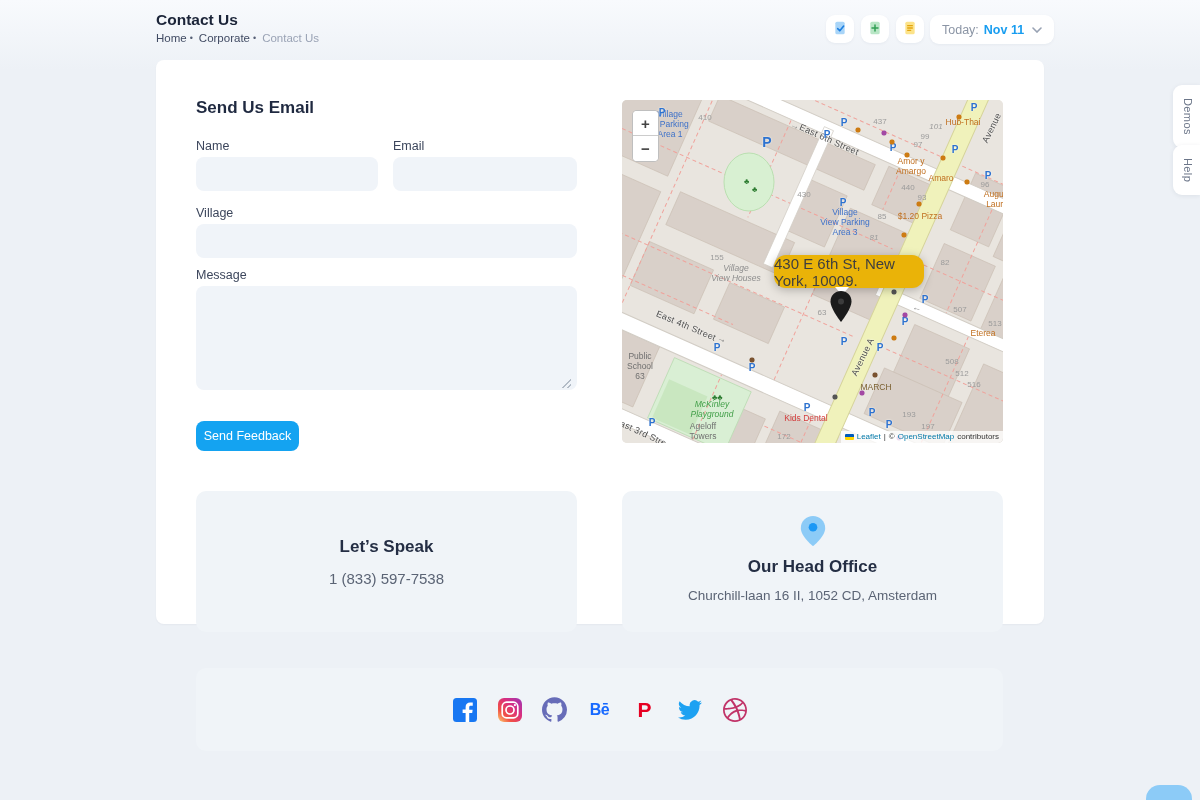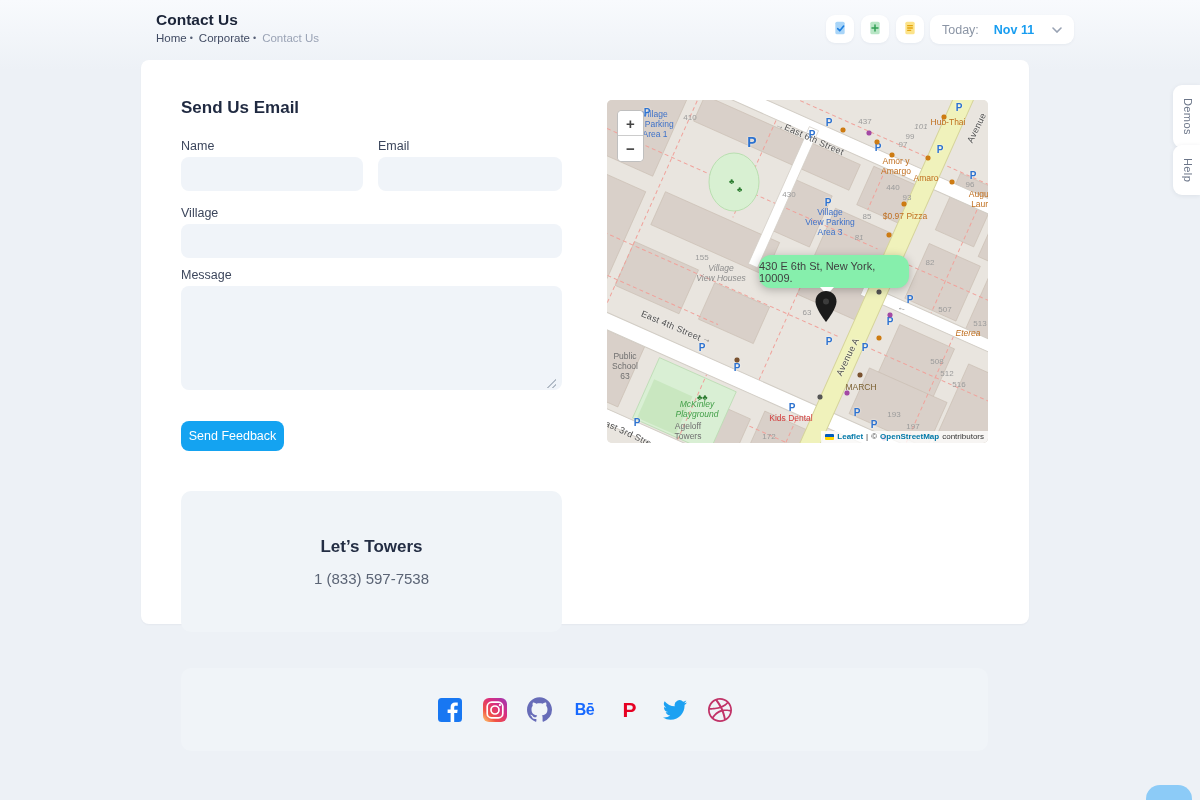--- a/index.html
+++ b/index.html
@@ -10,29 +10,29 @@
     position:relative; overflow:hidden;
   }
   
   .page-title { position:absolute; left:156px; top:11px; font-size:15.5px; font-weight:bold; color:#1b2438; }
   .breadcrumb { position:absolute; left:156px; top:32px; font-size:11.5px; color:#414b63; display:flex; align-items:center; gap:6px; }
   .crumb { color:#414b63; }
   .crumb.muted { color:#9aa3b5; }
   .crumb-dot { color:#565f75; font-size:9px; margin-left:-3px; }
   .quick-actions { position:absolute; left:826px; top:15px; display:flex; gap:7px; }
   .qa-btn { width:28px; height:28px; background:#fff; border:none; border-radius:9px; display:flex; align-items:center; justify-content:center; cursor:pointer; box-shadow:0 1px 3px rgba(25,39,70,.05); }
-  .today { position:absolute; left:930px; top:15px; height:29px; background:#fff; border-radius:9px; display:flex; align-items:center; gap:15px; padding:0 12px; font-size:12.5px; box-shadow:0 1px 3px rgba(25,39,70,.05); cursor:pointer; }
+  .today { position:absolute; left:930px; top:15px; height:29px; background:#fff; border-radius:9px; display:flex; align-items:center; gap:5px; padding:0 12px; font-size:12.5px; box-shadow:0 1px 3px rgba(25,39,70,.05); cursor:pointer; }
   .today .prefix { color:#8b95a5; }
   .today .value { color:#189df0; font-weight:bold; }
   .today svg { margin-left:3px; }
   
   .side-tab { position:absolute; right:0; width:27px; background:#fff; border-radius:9px 0 0 9px; box-shadow:0 1px 5px rgba(27,38,66,.08); color:#6c7689; font-size:11px; writing-mode:vertical-rl; padding:13px 6px; text-align:center; letter-spacing:.4px; cursor:pointer; }
   .chat-fab { position:absolute; left:1146px; top:785px; width:46px; height:36px; background:#8ccbf7; border-radius:14px; cursor:pointer; }
   
-  .card { position:absolute; left:141px; top:60px; width:888px; height:564px; background:#fff; border-radius:8px; box-shadow:0 1px 2px rgba(20,30,60,.04); }
+  .card { position:absolute; left:156px; top:60px; width:888px; height:564px; background:#fff; border-radius:8px; box-shadow:0 1px 2px rgba(20,30,60,.04); }
   .form-title { position:absolute; left:40px; top:38px; font-size:17px; font-weight:bold; color:#1f2940; }
   .field-label { position:absolute; font-size:12.5px; color:#3c465c; }
   .t-input { position:absolute; height:34px; background:#f0f4f9; border:none; border-radius:8px; padding:0 10px; font-size:13px; color:#2d3648; }
   .t-area { position:absolute; background:#f0f4f9; border:none; border-radius:8px; padding:8px 10px; font-size:13px; color:#2d3648; resize:none; }
   .grip { position:absolute; left:405px; top:318px; width:10px; height:10px; clip-path:polygon(100% 0,100% 100%,0 100%);
           background:repeating-linear-gradient(-45deg,transparent,transparent 2px,#b3bcc7 2px,#b3bcc7 3.2px); }
   .send-btn { position:absolute; left:40px; top:361px; width:103px; height:30px; background:#14a3f1; color:#fff; border:none; border-radius:8px; font-size:12.5px; font-family:inherit; cursor:pointer; }
   .panel { position:absolute; background:#f0f4f8; border-radius:10px; }
   .panel-speak { left:40px; top:431px; width:381px; height:141px; display:flex; flex-direction:column; align-items:center; justify-content:center; gap:13px; }
   .panel-office { left:466px; top:431px; width:381px; height:141px; display:flex; flex-direction:column; align-items:center; padding-top:25px; gap:11px; }
@@ -47,25 +47,25 @@
   .ml { position:absolute; transform:translate(-50%,-50%); white-space:pre-line; text-align:center; line-height:1.2; pointer-events:none; }
   .ml-street { font-size:9px; color:#4c4c4c; letter-spacing:.3px; text-shadow:0 0 2px #fff; white-space:nowrap; }
   .ml-place { font-size:8.5px; }
   .ml-num { font-size:8px; color:#9b9b9b; white-space:nowrap; }
   .ml-p { font-size:10px; font-weight:bold; color:#2d72cf; text-shadow:0 0 2px #fff; }
   .ml-poi { width:5px; height:5px; border-radius:2px; }
   .ml-arrow { font-size:9px; color:#7d7d7d; }
   .map-zoom { position:absolute; left:10px; top:10px; width:27px; background:#fff; border:1.5px solid rgba(0,0,0,.25); border-radius:5px; overflow:hidden; }
   .map-zoom button { display:block; width:100%; height:25px; background:#fff; border:none; font-size:15px; font-weight:bold; color:#444; cursor:pointer; line-height:1; }
   .map-zoom button:first-child { border-bottom:1px solid #ccc; }
-  .map-popup { position:absolute; left:152px; top:155px; width:150px; height:33px; background:#86efac; border-radius:12px; box-shadow:0 2px 10px rgba(0,0,0,.25); display:flex; align-items:center; justify-content:center; font-size:11px; color:#3f3f3f; }
+  .map-popup { position:absolute; left:152px; top:155px; width:150px; height:33px; background:#eab308; border-radius:12px; box-shadow:0 2px 10px rgba(0,0,0,.25); display:flex; align-items:center; justify-content:center; font-size:15px; color:#3f3f3f; }
   .map-popup-tail { position:absolute; left:213px; top:187px; width:0; height:0; border-left:7px solid transparent; border-right:7px solid transparent; border-top:8px solid #fff; }
   .map-marker { position:absolute; left:206px; top:190px; cursor:pointer; }
   .map-attrib { position:absolute; right:0; bottom:0; background:rgba(255,255,255,.78); font-size:8px; color:#333; padding:1px 4px 2px 4px; display:flex; align-items:center; gap:3px; }
-  .map-attrib a { color:#0078a8; text-decoration:none;font-weight:bold; }
+  .map-attrib a { color:#0078a8; text-decoration:none; }
   .ua-flag { display:inline-block; width:9px; height:6px; background:linear-gradient(#005bbb 0 50%,#ffd500 50% 100%); border-radius:1px; }
 </style>
 </head>
 <body>
 
 <div class="page-title">Contact Us</div>
 <div class="breadcrumb" id="breadcrumb">
     <span class="crumb">Home</span>
     <span class="crumb-dot">•</span>
     <span class="crumb">Corporate</span>
@@ -206,22 +206,22 @@
         <span class="ml ml-place" style="left: 90px; top: 309px; color: rgb(68, 160, 74); font-style: italic;">McKinley
 Playground</span>
         <span class="ml ml-place" style="left: 81px; top: 331px; color: rgb(111, 111, 111);">Ageloff
 Towers</span>
         <span class="ml ml-place" style="left: 341px; top: 22px; color: rgb(192, 111, 31);">Hub-Thai</span>
         <span class="ml ml-place" style="left: 289px; top: 66px; color: rgb(192, 111, 31);">Amor y
 Amargo</span>
         <span class="ml ml-place" style="left: 319px; top: 78px; color: rgb(192, 111, 31);">Amaro</span>
         <span class="ml ml-place" style="left: 355px; top: 99px; color: rgb(192, 111, 31); margin-left: 20px;">August
 Laura</span>
-        <span class="ml ml-place" style="left: 298px; top: 116px; color: rgb(192, 111, 31);">$0.97 Pizza</span>
-        <span class="ml ml-place" style="left: 361px; top: 233px; color: rgb(192, 111, 31); font-style: italic;">Eterea</span>
+        <span class="ml ml-place" style="left: 298px; top: 116px; color: rgb(192, 111, 31);">$1.20 Pizza</span>
+        <span class="ml ml-place" style="left: 361px; top: 233px; color: rgb(192, 111, 31);">Eterea</span>
         <span class="ml ml-place" style="left: 254px; top: 287px; color: rgb(122, 96, 48);">MARCH</span>
         <span class="ml ml-place" style="left: 184px; top: 318px; color: rgb(212, 61, 61);">Kids Dental</span>
         <span class="ml ml-num" style="left: 83px; top: 18px;">410</span>
         <span class="ml ml-num" style="left: 258px; top: 22px;">437</span>
         <span class="ml ml-num" style="left: 314px; top: 27px; font-style: italic;">101</span>
         <span class="ml ml-num" style="left: 303px; top: 37px;">99</span>
         <span class="ml ml-num" style="left: 296px; top: 45px;">97</span>
         <span class="ml ml-num" style="left: 363px; top: 85px;">96</span>
         <span class="ml ml-num" style="left: 182px; top: 95px;">430</span>
         <span class="ml ml-num" style="left: 286px; top: 88px;">440</span>
@@ -299,24 +299,32 @@
       <span class="ua-flag"></span>
       <a>Leaflet</a>
       <span>|</span>
       <span>©</span>
       <a>OpenStreetMap</a>
       <span>contributors</span>
     </div>
   </div>
 
   <div class="panel panel-speak">
-    <div class="panel-title">Let’s Towers</div>
+    <div class="panel-title">Let’s Speak</div>
     <div class="panel-sub">1 (833) 597-7538</div>
   </div>
 
+  <div class="panel panel-office">
+    <svg width="26" height="30" viewBox="0 0 26 32">
+      <path fill="#8ccbf7" d="M13 0C5.8 0 0 5.7 0 12.7 0 22 13 32 13 32s13-10 13-19.3C26 5.7 20.2 0 13 0z"></path>
+      <circle cx="13" cy="12" r="4.6" fill="#1c98f5"></circle>
+    </svg>
+    <div class="panel-title">Our Head Office</div>
+    <div class="panel-sub">Churchill-laan 16 II, 1052 CD, Amsterdam</div>
+  </div>
 
   <div class="panel panel-social" id="social-row">
       <span class="social-icon">
         <svg viewBox="0 0 24 24" width="24" height="24">
           <rect width="24" height="24" rx="3.5" fill="#1877f2"></rect>
           <path fill="#fff" d="M16.2 24v-8.9h3l.45-3.47h-3.45V9.4c0-1 .28-1.69 1.72-1.69h1.84V4.6c-.32-.04-1.41-.14-2.68-.14-2.65 0-4.46 1.62-4.46 4.59v2.56h-3v3.47h3V24h3.58z"></path>
         </svg>
       </span>
       <span class="social-icon">
         <svg viewBox="0 0 24 24" width="24" height="24">

